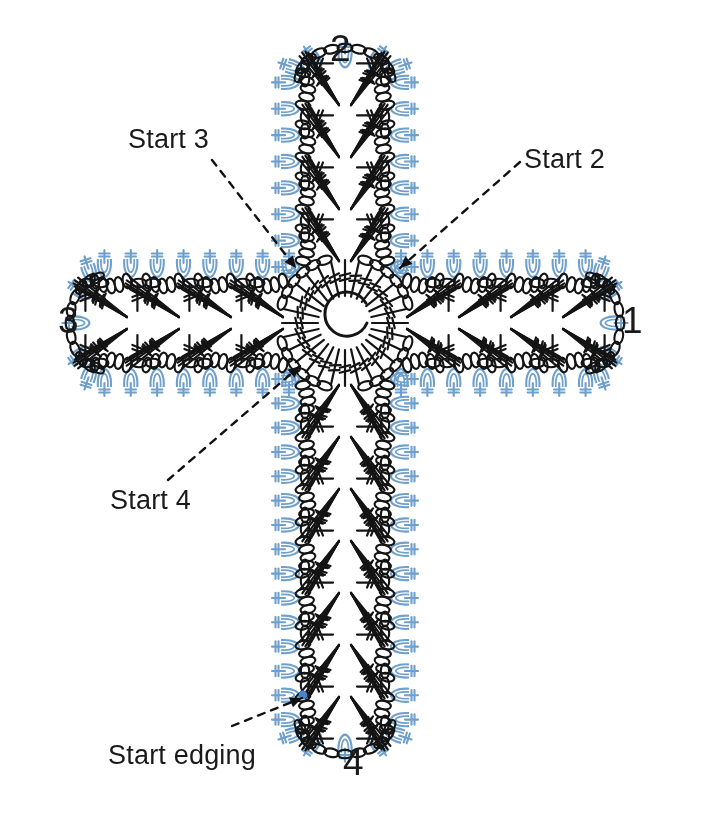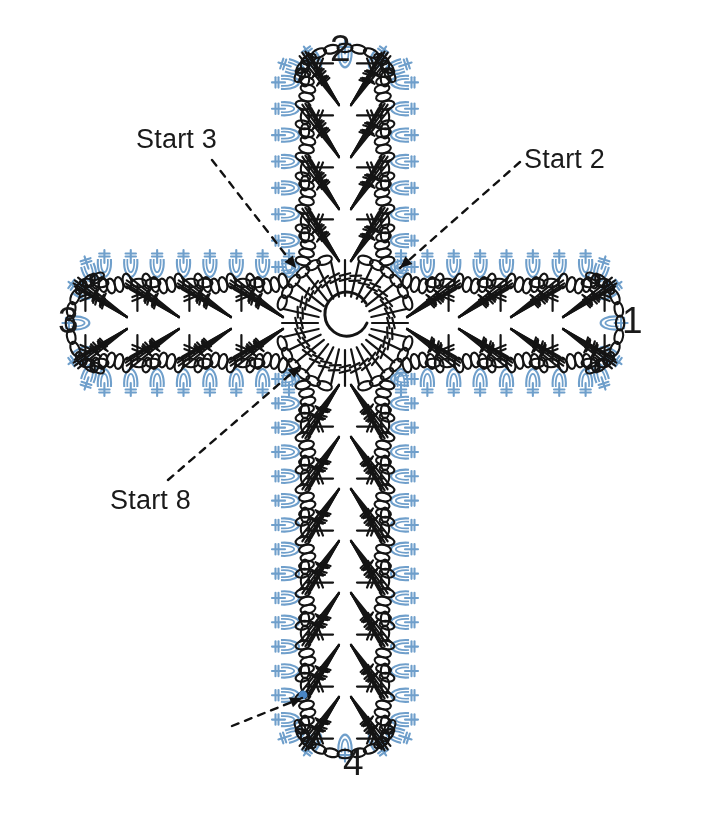--- a/index.html
+++ b/index.html
@@ -12,21 +12,21 @@
   svg#diagram{position:absolute;left:0;top:0;width:714px;height:823px;display:block;}
   .lbl{
     position:absolute;
     color:#1a1a1a;
     white-space:nowrap;
     font-family:"Liberation Sans",sans-serif;
     letter-spacing:.2px;
   }
   .lbl-step{font-size:27px;font-weight:400;}
   .lbl-num{font-size:37px;font-weight:400;}
-  #lbl-start3{left:136px;top:124px;}
+  #lbl-start3{left:128px;top:124px;}
   #lbl-start2{left:524px;top:124px;margin-top:20px;}
   #lbl-start4{left:110px;top:485px;}
   #lbl-startedging{left:108px;top:740px;}
   #lbl-num2{left:330px;top:28px;}
   #lbl-num1{left:622px;top:300px;}
   #lbl-num3{left:58px;top:300px;}
   #lbl-num4{left:343px;top:742px;}
 </style>
 </head>
 <body>
@@ -1284,19 +1284,20 @@
         <path d="M 400 268 L 405.3869938666953 256.1686730634224 L 412.4057343525027 264.1144170096194 Z" fill="#111"></path>
         <line x1="168" y1="480" x2="300" y2="366" stroke="#111" stroke-width="2.4" stroke-dasharray="7 7" stroke-linecap="round"></line>
         <path d="M 300 366 L 294.48115701181086 377.7704023750981 L 287.55162831582334 369.74673756921777 Z" fill="#111"></path>
         <line x1="232" y1="726" x2="302" y2="698" stroke="#111" stroke-width="2.4" stroke-dasharray="7 7" stroke-linecap="round"></line>
         <path d="M 302 698 L 292.94753622467294 707.3302143381807 L 289.01013703291443 697.4867163587844 Z" fill="#111"></path>
       </g>
 </svg>
 
 <div class="lbl lbl-step" id="lbl-start3">Start 3</div>
 <div class="lbl lbl-step" id="lbl-start2">Start 2</div>
-<div class="lbl lbl-step" id="lbl-start4">Start 8</div>
+<div class="lbl lbl-step" id="lbl-start4">Start 4</div>
+<div class="lbl lbl-step" id="lbl-startedging">Start edging</div>
 <div class="lbl lbl-num" id="lbl-num2">2</div>
 <div class="lbl lbl-num" id="lbl-num1">1</div>
 <div class="lbl lbl-num" id="lbl-num3">3</div>
 <div class="lbl lbl-num" id="lbl-num4">4</div>
 
 </div>
 
 </body></html>

